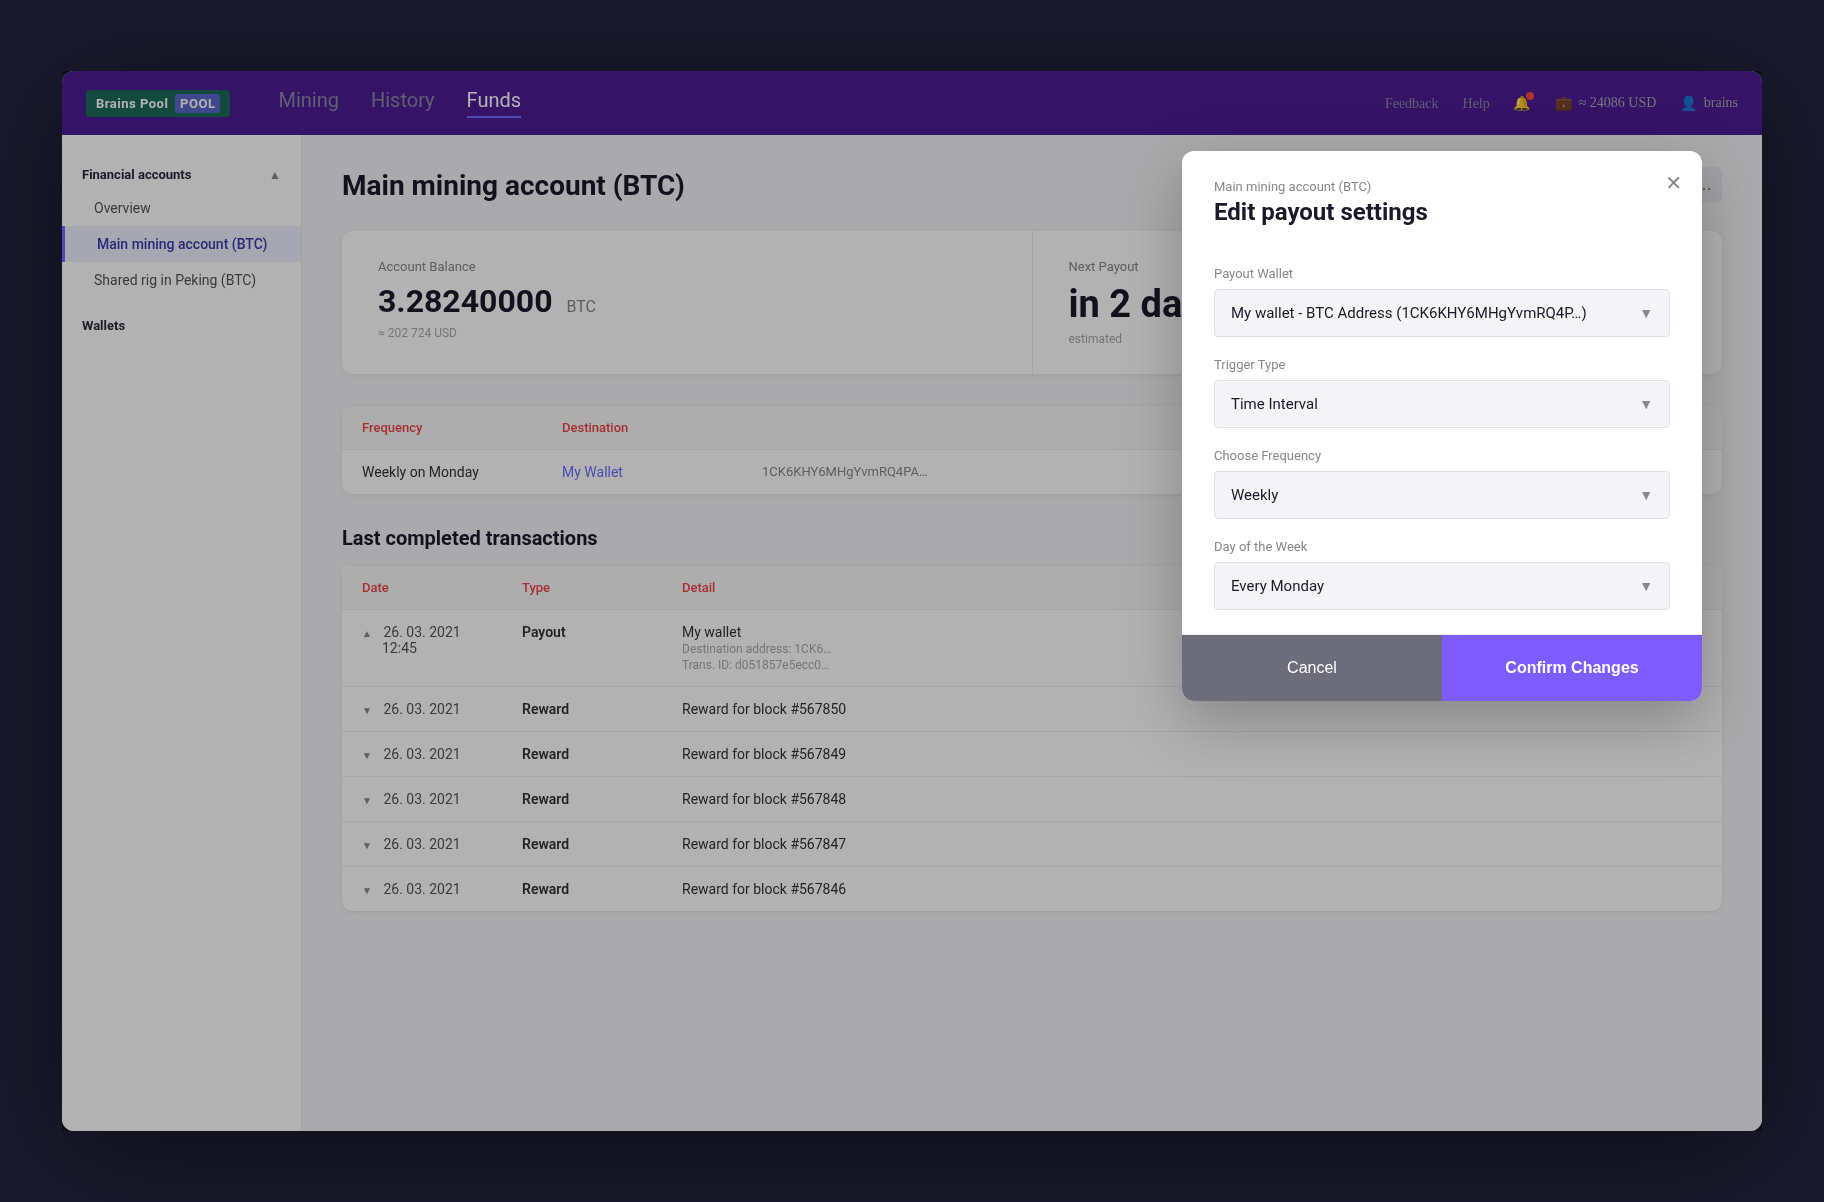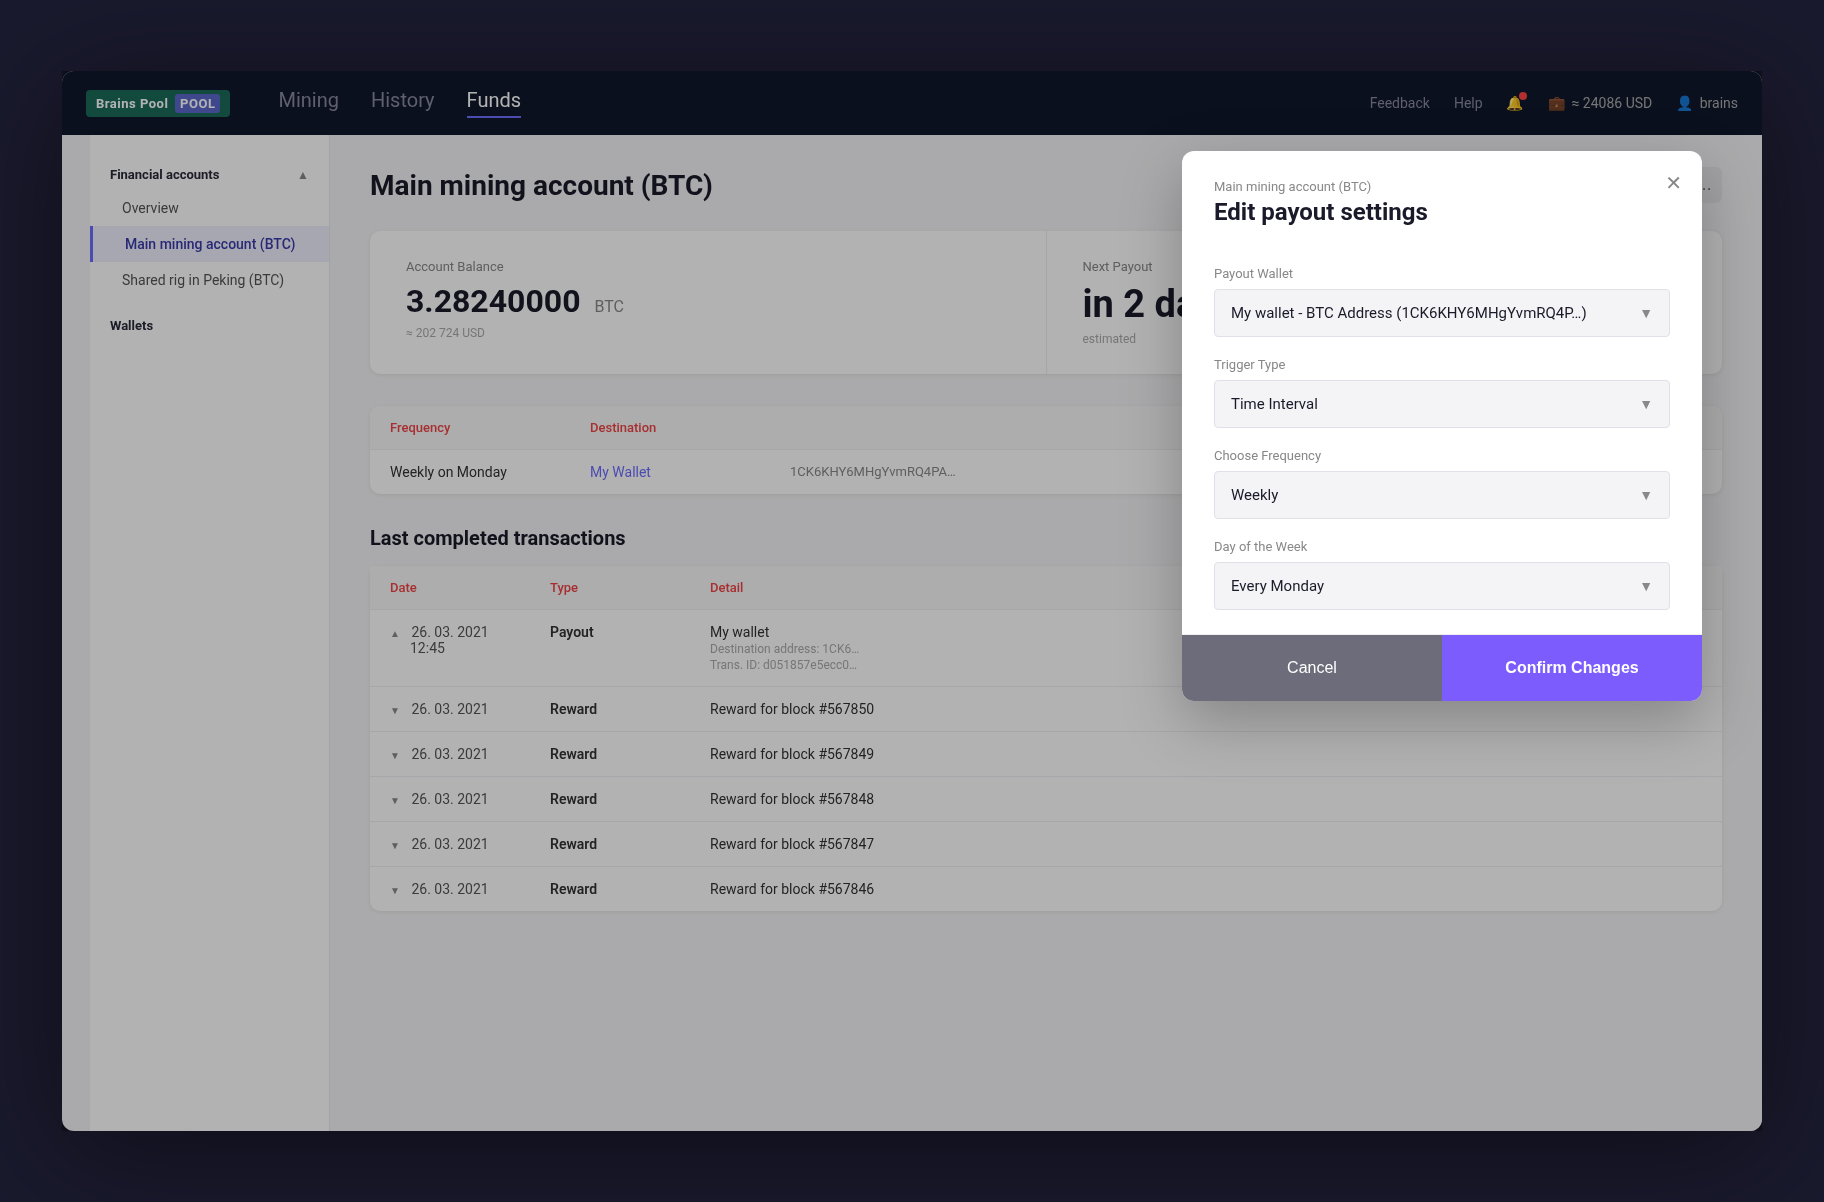--- a/index.html
+++ b/index.html
@@ -27,21 +27,21 @@
       height: 100%;
       background: #f4f4f6;
       border-radius: 12px;
       overflow: hidden;
       display: flex;
       flex-direction: column;
     }
 
     
     .topbar {
-      background: #0f172a;
+      background: #4c1d95;
       height: 64px;
       display: flex;
       align-items: center;
       padding: 0 24px;
       flex-shrink: 0;
       z-index: 1;
     }
 
     .logo {
       display: flex;
@@ -82,20 +82,21 @@
 
     .nav-link.active {
       color: white;
       border-bottom: 2px solid #6c6cff;
     }
 
     .topbar-right {
       display: flex;
       align-items: flex-end;
       gap: 24px;
+      font-family: Liberation Serif, serif;
     }
 
     .topbar-right-item {
       color: #8888a0;
       font-size: 14px;
       cursor: pointer;
       display: flex;
       align-items: center;
       gap: 6px;
     }
@@ -138,21 +139,20 @@
       overflow: hidden;
     }
 
     
     .sidebar {
       width: 240px;
       background: white;
       flex-shrink: 0;
       padding: 24px 0;
       border-right: 1px solid #e8e8ed;
-      margin-left: 28px;
     }
 
     .sidebar-section-header {
       display: flex;
       align-items: center;
       justify-content: space-between;
       padding: 8px 20px;
       font-size: 13px;
       font-weight: 700;
       color: #2a2a3a;

